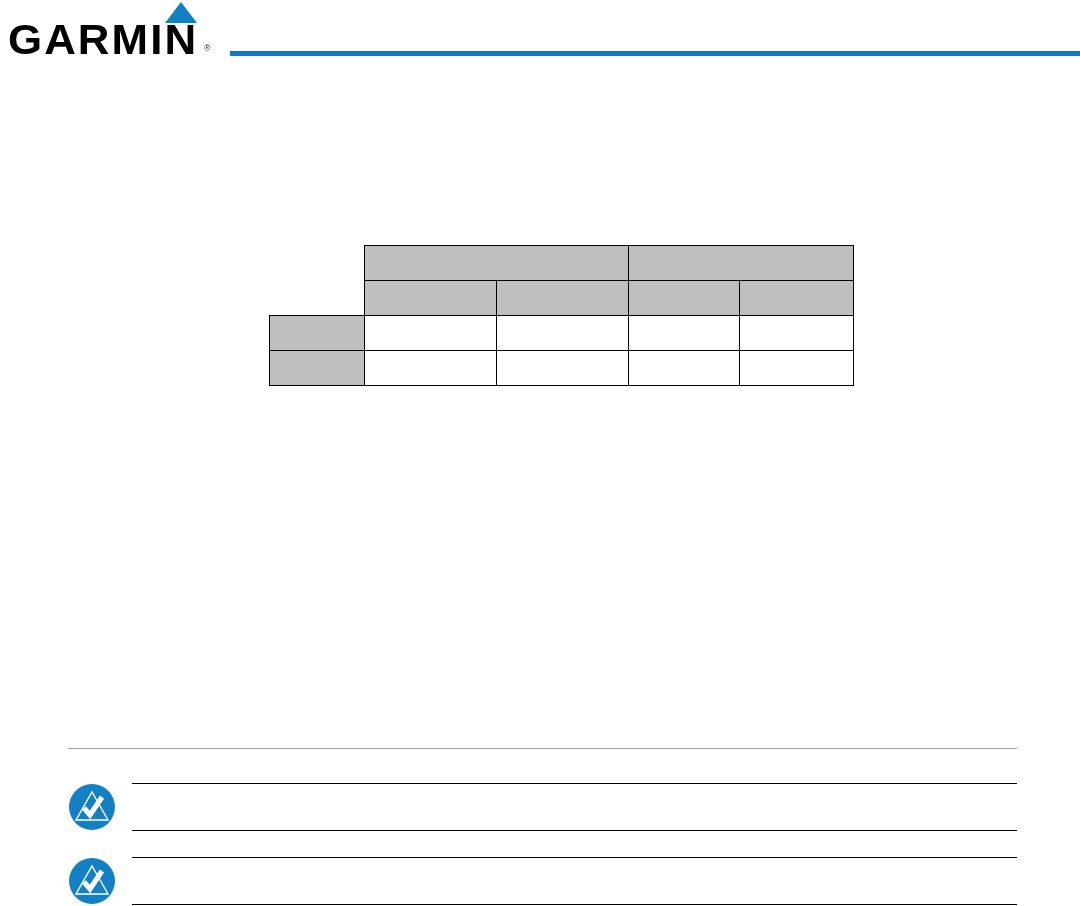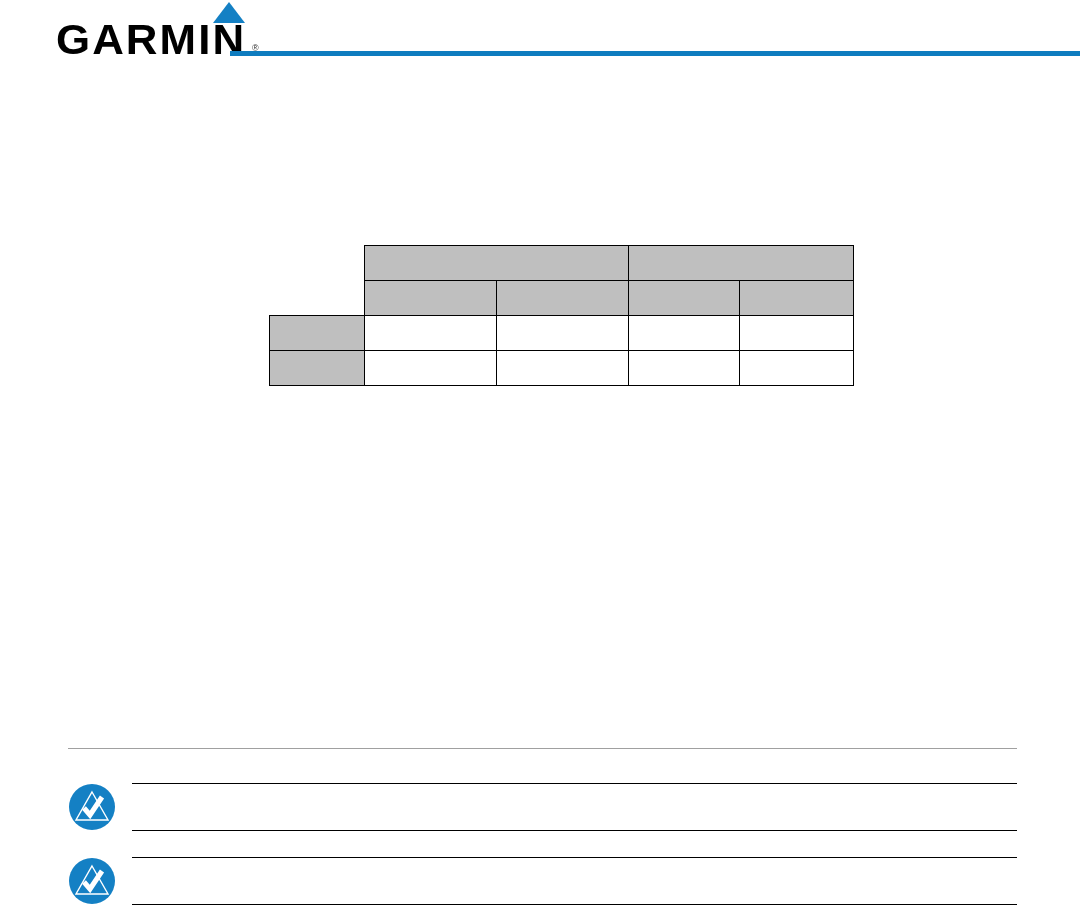--- a/index.html
+++ b/index.html
@@ -23,21 +23,20 @@
     top: 0;
     width: 1080px;
     height: 80px;
   }
   .garmin-logo {
     position: absolute;
     left: 8px;
     top: 0px;
     width: 212px;
     height: 62px;
-    margin-left: 48px;
   }
   .garmin-triangle {
     position: absolute;
     left: 157px;
     top: 2px;
     width: 0;
     height: 0;
     border-left: 16px solid transparent;
     border-right: 16px solid transparent;
     border-bottom: 21px solid #1480C4;

